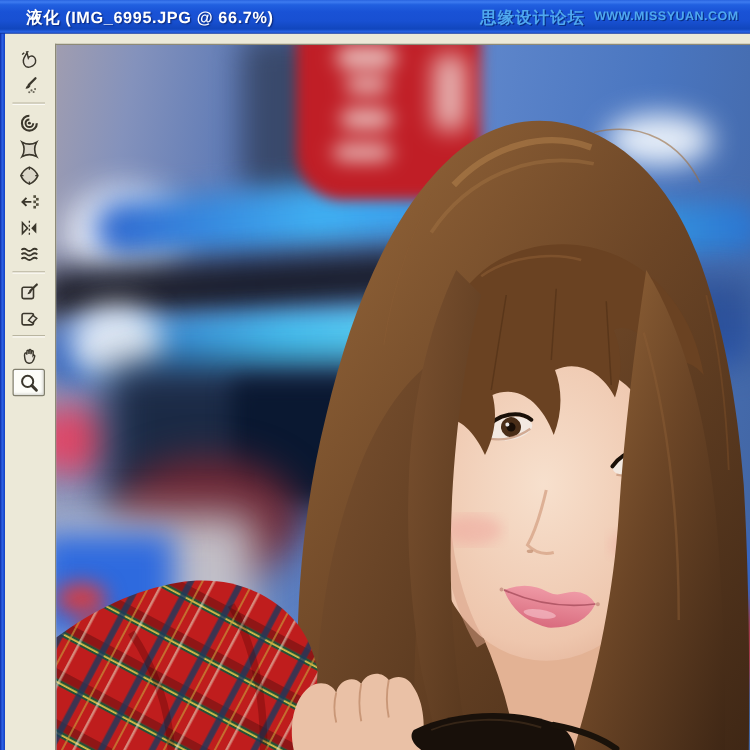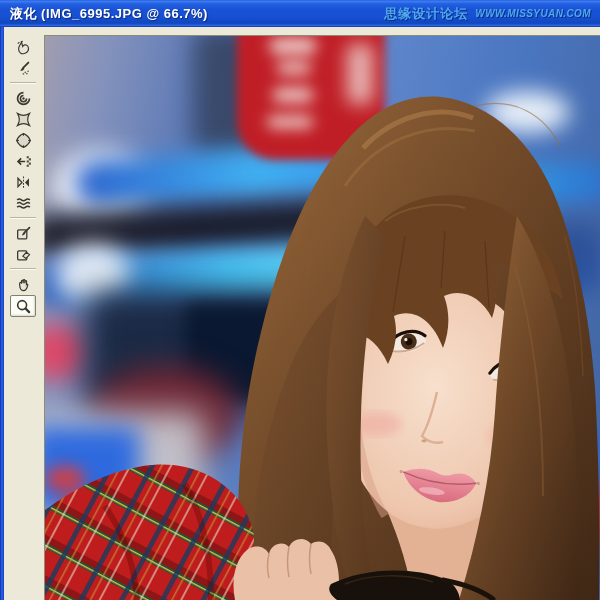--- a/index.html
+++ b/index.html
@@ -6,25 +6,25 @@
   html,body { width:600px; height:600px; overflow:hidden; font-family:"Liberation Sans", sans-serif; }
 
   .window { position:relative; width:600px; height:600px; background:#ece9d8; overflow:hidden; }
   .left-border { position:absolute; left:0; top:0; bottom:0; width:4px;
     background:linear-gradient(90deg,#0c2ca6 0%,#2e62e6 45%,#1240c2 100%); z-index:5; }
 
   
   .titlebar { position:absolute; left:0; top:0; right:0; height:27px; z-index:6;
     background:linear-gradient(180deg,#2964e0 0%,#3d7bf0 6%,#2160e0 14%,#1952d6 35%,#1850d2 62%,#1146bd 86%,#2b66e8 95%,#0b2f98 100%);
     display:flex; align-items:center; }
-  .title-text { margin-left:10px; color:#fff; font-size:13px; font-weight:bold; letter-spacing:.5px;
+  .title-text { margin-left:21px; color:#fff; font-size:13px; font-weight:bold; letter-spacing:.5px;
     text-shadow:1px 1px 1px #0c2a7e; white-space:nowrap; }
   .watermark { position:absolute; right:9px; top:0; height:27px; display:flex; align-items:center; gap:7px;justify-content:center; }
   .watermark-cn { font-size:13px; font-weight:bold; color:#4fa8ee; text-shadow:1px 1px 0 #0a2f86; letter-spacing:1px; }
-  .watermark-url { font-size:10px; font-weight:bold; color:#4fa8ee; text-shadow:1px 1px 0 #0a2f86; letter-spacing:.4px;font-style:italic; }
+  .watermark-url { font-size:10px; font-weight:bold; color:#4fa8ee; text-shadow:1px 1px 0 #0a2f86; letter-spacing:.4px; }
 
   
   .body { position:absolute; left:4px; top:27px; right:0; bottom:0; }
 
   
   .toolbar { position:absolute; left:3px; top:10px; width:32px;
     display:flex; flex-direction:column; align-items:center; z-index:4; }
   .tool-btn { width:26px; height:20px; margin-bottom:1px; display:flex; align-items:center; justify-content:center;
     background:transparent; border:1px solid transparent; padding:0; cursor:pointer; }
   .tool-btn svg { width:17px; height:17px; }

